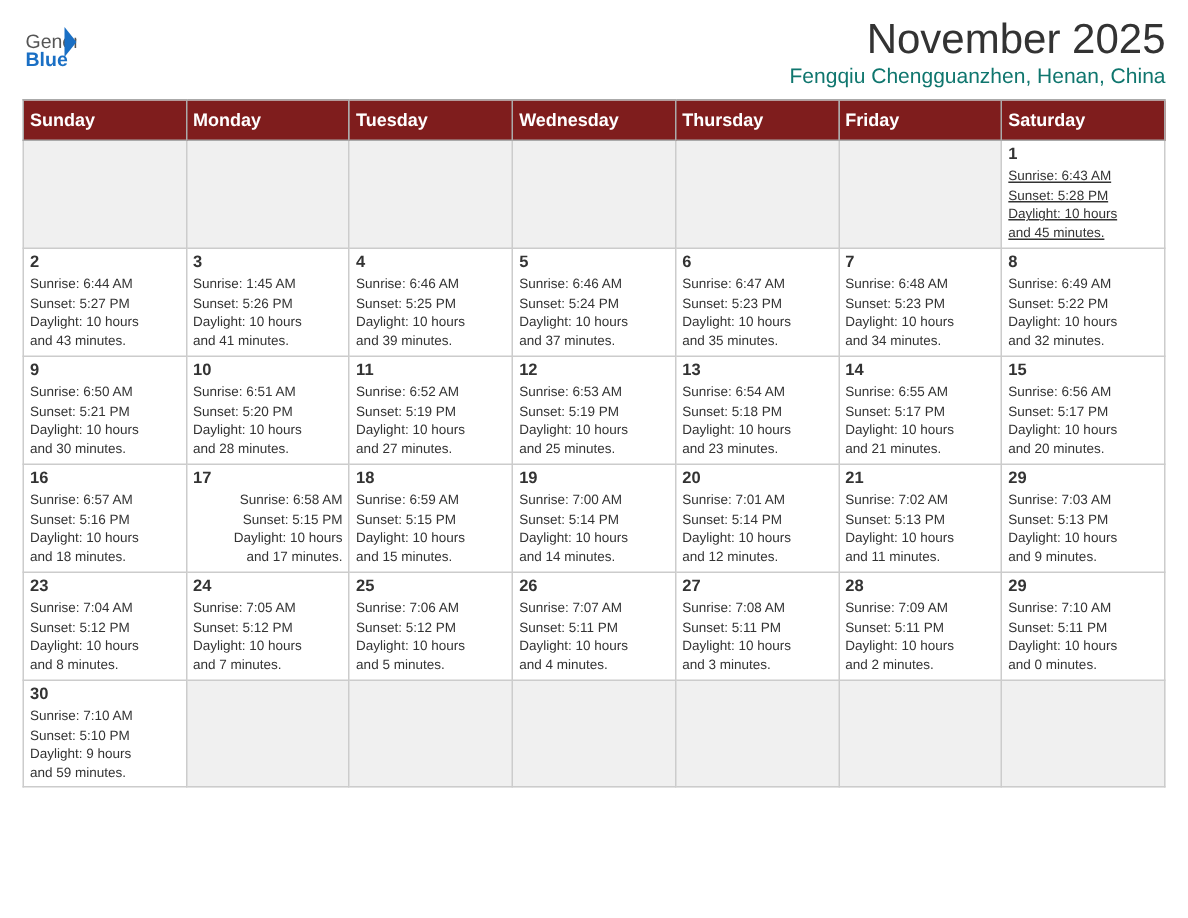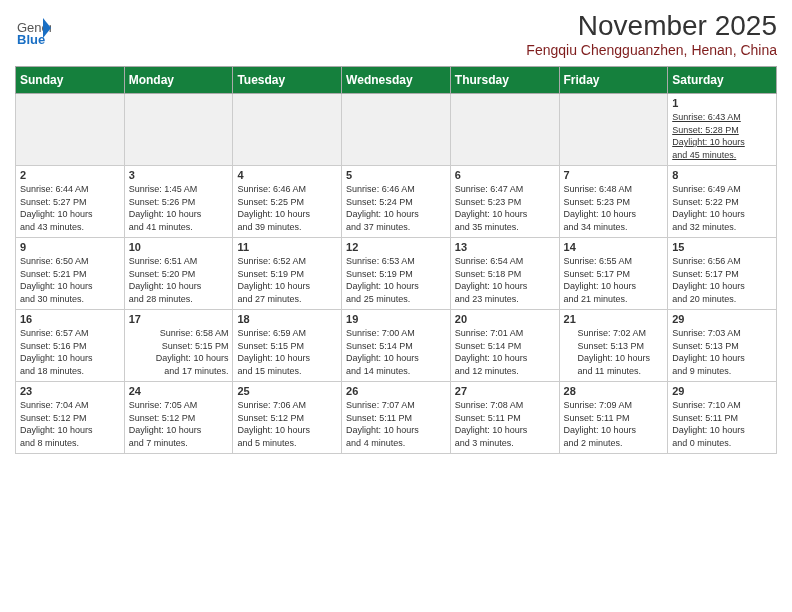--- a/index.html
+++ b/index.html
@@ -3,23 +3,23 @@
   <meta charset="utf-8">
   <style>
     * { box-sizing: border-box; margin: 0; padding: 0; }
     body { font-family: Arial, sans-serif; background: #fff; width: 792px; min-height: 612px; }
     .page { width: 792px; padding: 10px 15px; }
     .header { display: flex; justify-content: space-between; align-items: flex-start; margin-bottom: 8px; }
     .logo { display: flex; align-items: center; gap: 4px; }
     .logo-icon { width: 36px; height: 36px; }
     .title-block { text-align: right; }
     .month-title { font-size: 28px; color: #333; font-weight: normal; }
-    .location { font-size: 14px; color: #7f1d1d; }
+    .location { font-size: 14px; color: #0f766e; }
     .calendar { width: 100%; border-collapse: collapse; table-layout: fixed; }
-    .calendar th { background: #15803d; color: #fff; font-size: 12px; padding: 6px 4px; text-align: left; border: 1px solid #aaa; }
+    .calendar th { background: #7f1d1d; color: #fff; font-size: 12px; padding: 6px 4px; text-align: left; border: 1px solid #aaa; }
     .calendar td { border: 1px solid #ccc; vertical-align: top; padding: 3px 4px; font-size: 9.5px; color: #333; background: #fff; height: 72px; }
     .calendar td.empty { background: #f0f0f0; }
     .calendar td.last-row { height: 60px; }
     .day-num { font-size: 11px; font-weight: bold; margin-bottom: 2px; }
     .day-info { font-size: 9px; line-height: 1.4; color: #333; }
   </style>
 </head>
 <body>
 
 <div class="page">
@@ -200,21 +200,21 @@
           </td>
           <td>
             <div class="day-num">20</div>
             <div class="day-info" style="white-space: pre-line;">Sunrise: 7:01 AM
 Sunset: 5:14 PM
 Daylight: 10 hours
 and 12 minutes.</div>
           </td>
           <td>
             <div class="day-num">21</div>
-            <div class="day-info" style="white-space: pre-line; margin-left: 14px;">Sunrise: 7:02 AM
+            <div class="day-info" style="white-space: pre-line;">Sunrise: 7:02 AM
 Sunset: 5:13 PM
 Daylight: 10 hours
 and 11 minutes.</div>
           </td>
           <td>
             <div class="day-num">29</div>
             <div class="day-info" style="white-space: pre-line;">Sunrise: 7:03 AM
 Sunset: 5:13 PM
 Daylight: 10 hours
 and 9 minutes.</div>
@@ -263,16 +263,31 @@
 Daylight: 10 hours
 and 2 minutes.</div>
           </td>
           <td>
             <div class="day-num">29</div>
             <div class="day-info" style="white-space: pre-line;">Sunrise: 7:10 AM
 Sunset: 5:11 PM
 Daylight: 10 hours
 and 0 minutes.</div>
           </td>
+        </tr>
+        <tr>
+          <td class="last-row">
+            <div class="day-num">30</div>
+            <div class="day-info" style="white-space: pre-line;">Sunrise: 7:10 AM
+Sunset: 5:10 PM
+Daylight: 9 hours
+and 59 minutes.</div>
+          </td>
+          <td class="empty last-row"></td>
+          <td class="empty last-row"></td>
+          <td class="empty last-row"></td>
+          <td class="empty last-row"></td>
+          <td class="empty last-row"></td>
+          <td class="empty last-row"></td>
         </tr>
       </tbody>
   </table>
 </div>
 
 </body></html>

